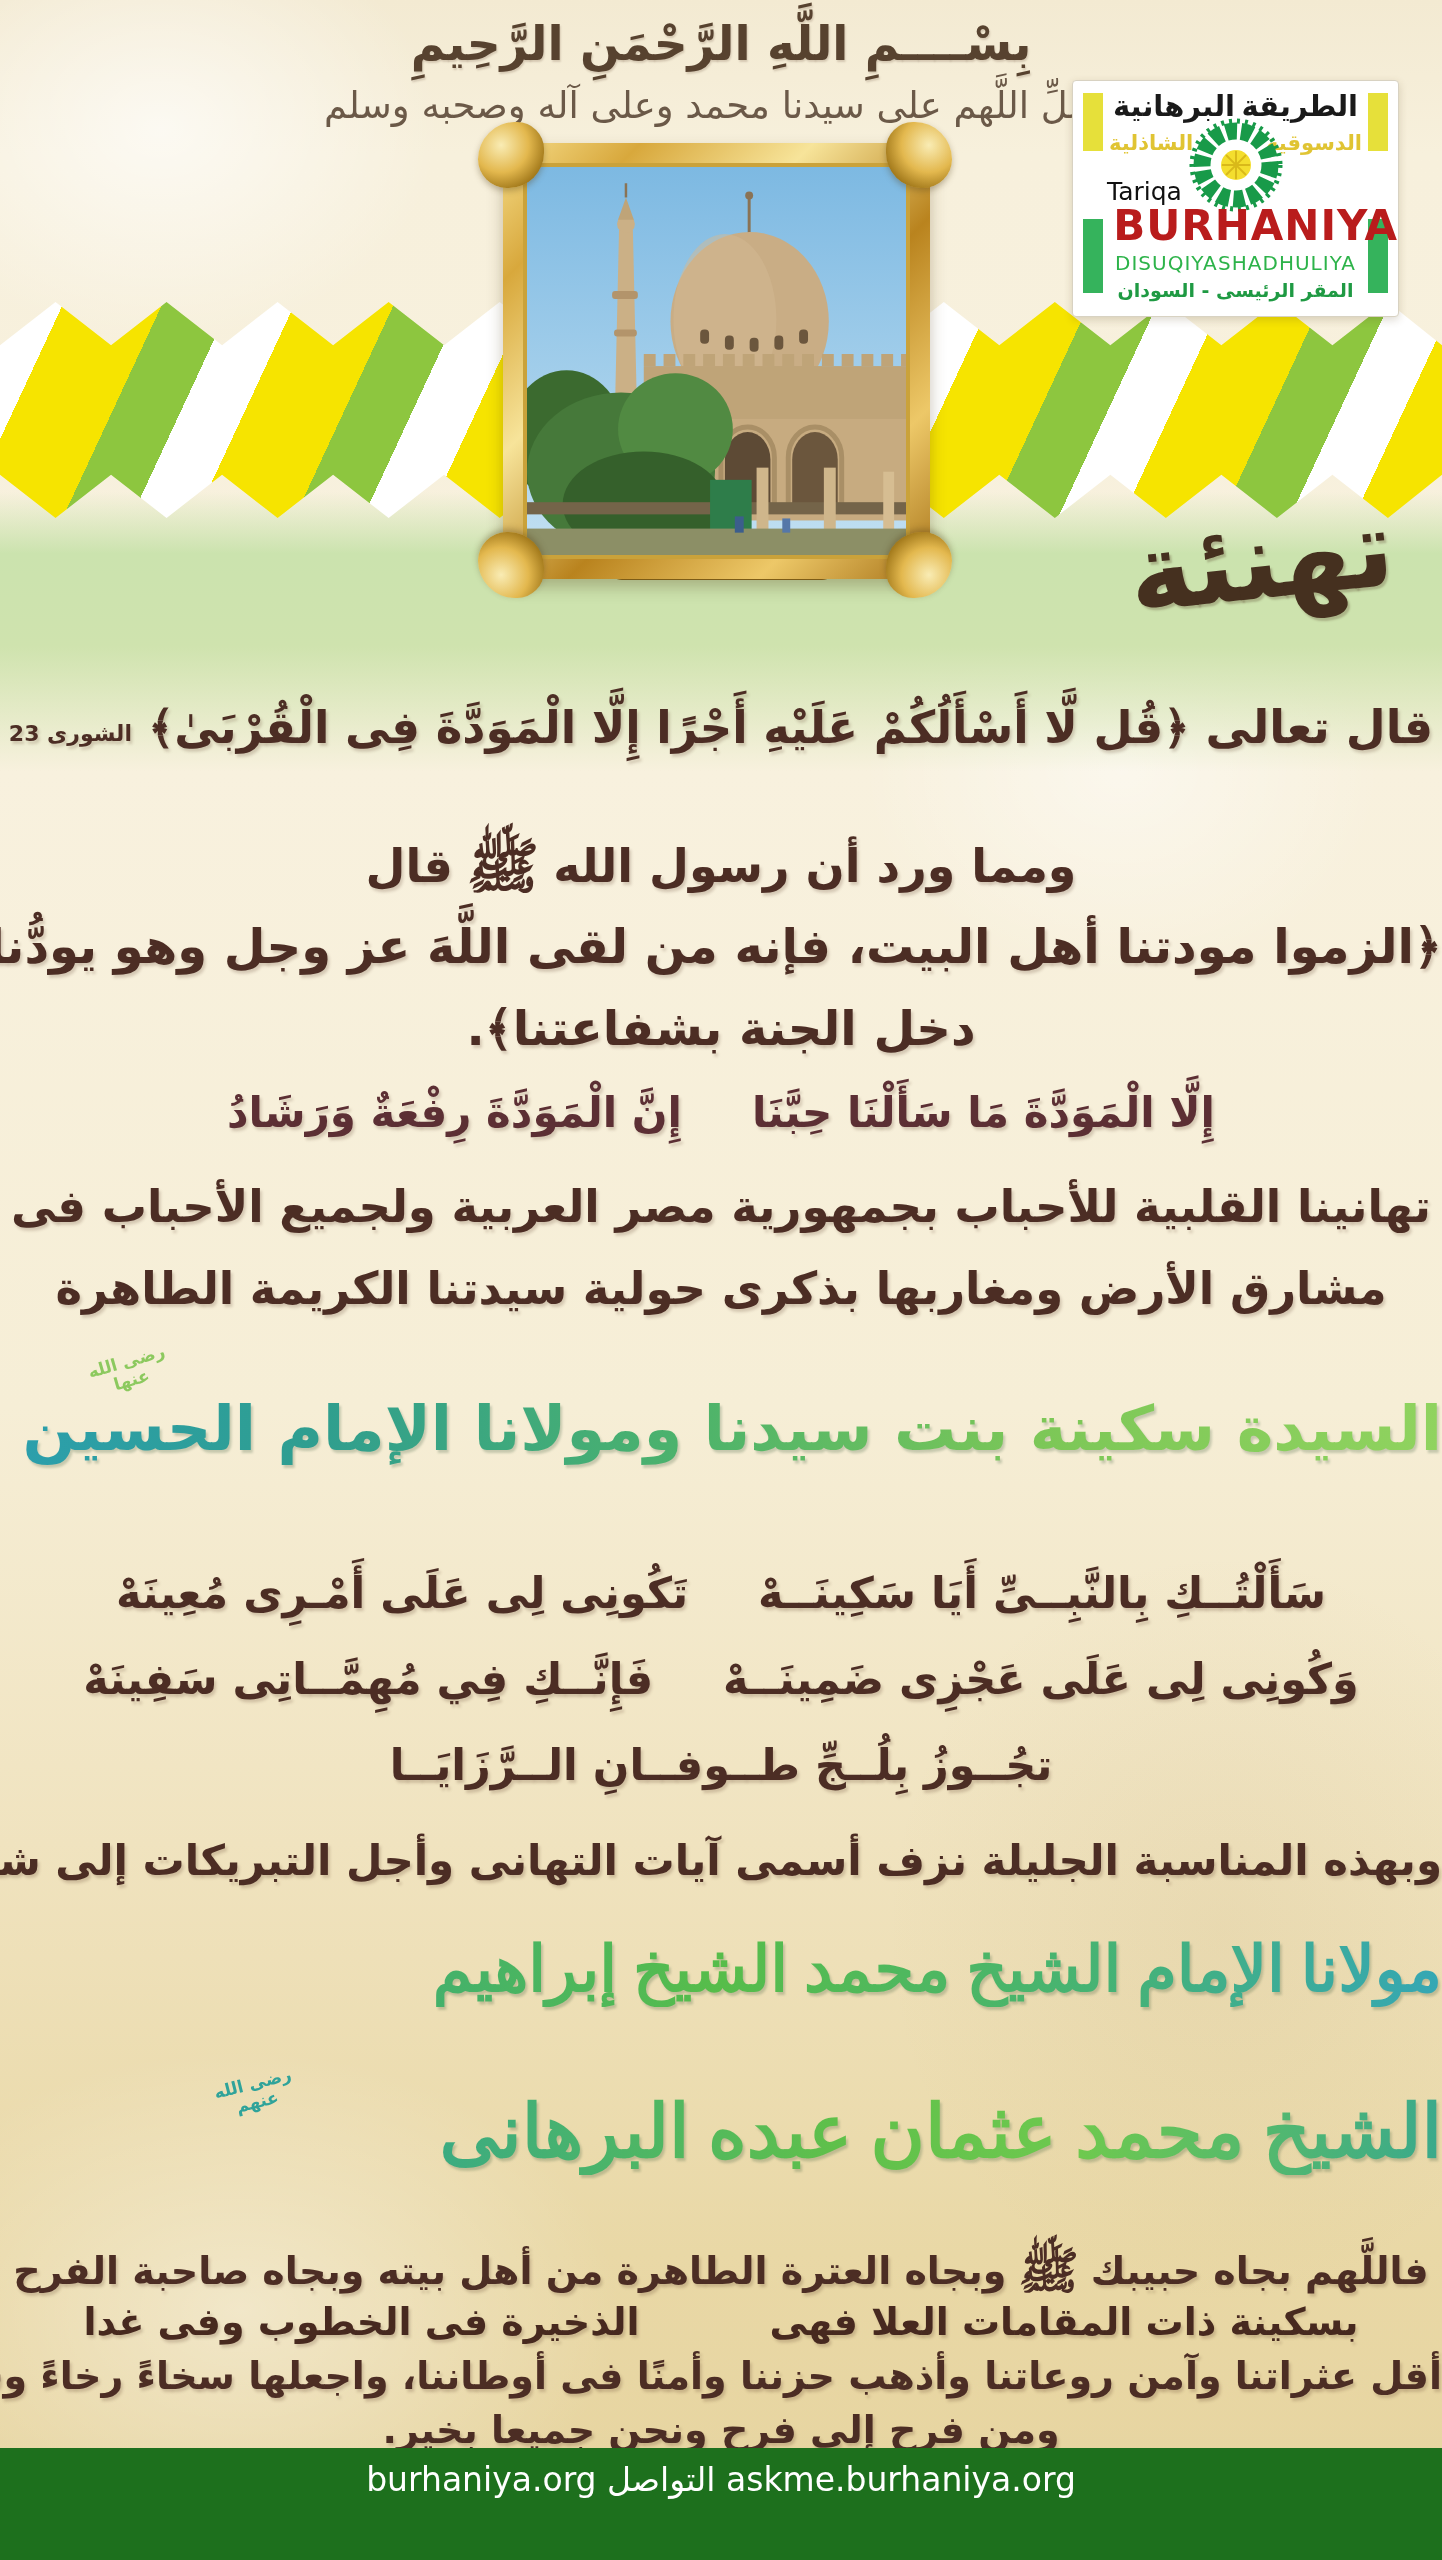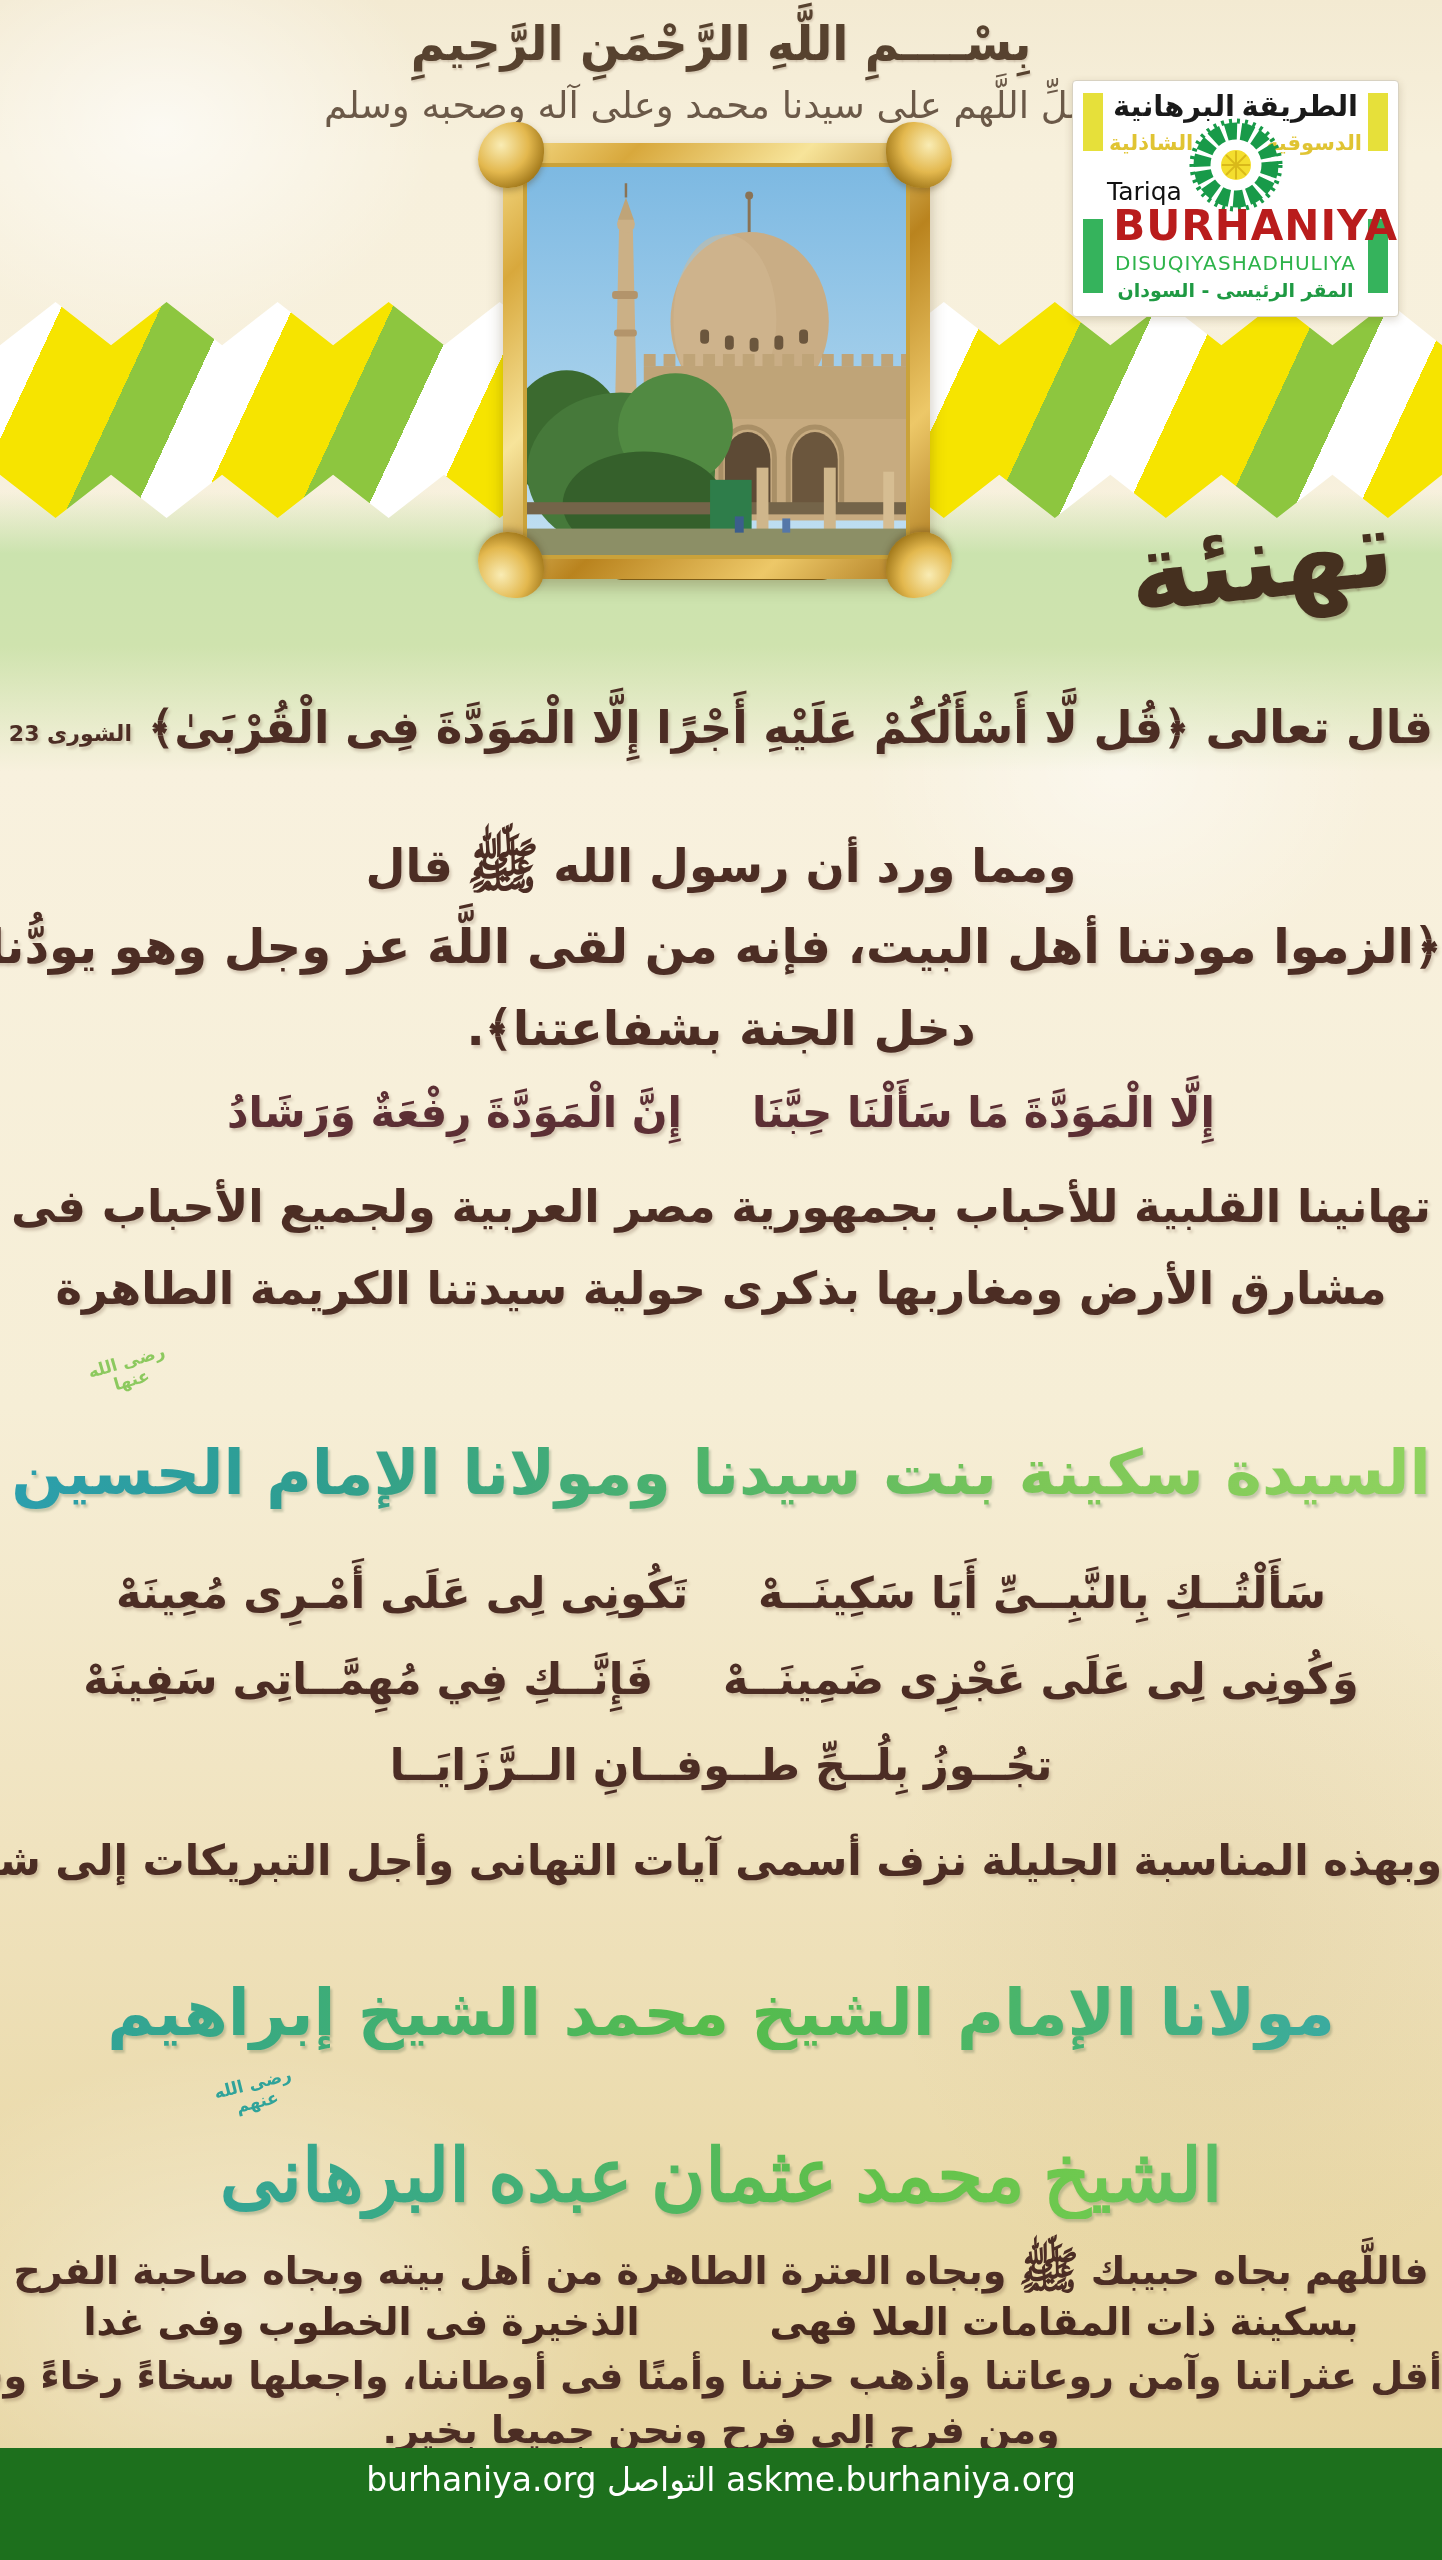--- a/index.html
+++ b/index.html
@@ -86,27 +86,27 @@
   .verse-ref{font-size:22px; padding-bottom:8px;}
   .hadith-intro{top:836px; display:flex; justify-content:center; align-items:center; gap:14px; left:0; right:0; font-size:46px;}
   .salawat-sym{font-size:60px; line-height:1; text-shadow:none;}
   .hadith-l1{top:918px; font-size:48px;}
   .hadith-l2{top:1000px; font-size:48px;}
   .poem{display:flex; justify-content:center; gap:70px; left:0; right:0; white-space:nowrap;}
   .poem1{top:1088px; font-size:42px; color:#5c2f34;}
   .congrats1{top:1180px; font-size:45px;}
   .congrats2{top:1262px; font-size:45px;}
 
-  .grad-title{left:0; right:0; text-align:center; white-space:nowrap; font-weight:bold;
+  .grad-title{left:0; right:0; text-align:right; white-space:nowrap; font-weight:bold;
     -webkit-background-clip:text; background-clip:text; color:transparent; -webkit-text-fill-color:transparent;
-    filter:drop-shadow(2px 3px 1px rgba(60,90,60,.25));margin-top:44px;}
+    filter:drop-shadow(2px 3px 1px rgba(60,90,60,.25));}
   .sayyida{top:1392px; font-size:62px;
     background-image:linear-gradient(90deg,#2b9fae 0%,#2f9e8f 22%,#4db36b 48%,#7cc757 72%,#90d35f 100%);}
   .sheikh1{top:1932px; font-size:64px;
-    background-image:linear-gradient(90deg,#2b9fa5 0%,#3fae74 25%,#57bd4a 50%,#45b277 78%,#35a7b5 100%);}
+    background-image:linear-gradient(90deg,#2b9fa5 0%,#3fae74 25%,#57bd4a 50%,#45b277 78%,#35a7b5 100%);font-family:Liberation Serif, serif;}
   .sheikh2{top:2088px; font-size:74px;
     background-image:linear-gradient(90deg,#2d9fa8 0%,#3bab82 30%,#5fc04a 58%,#6ec94f 75%,#3aa98c 100%);font-family:Liberation Serif, serif;}
   .ornament{z-index:4; font-size:17px; font-weight:bold; text-align:center; line-height:1.1; white-space:normal;}
   .orn-sayyida{left:74px; top:1352px; width:110px; color:#8cc95e; transform:rotate(-16deg);}
   .orn-sheikh{left:200px; top:2074px; width:110px; color:#2fa39a; transform:rotate(-14deg);}
 
   .sakina1{top:1568px; font-size:43px;}
   .sakina2{top:1654px; font-size:43px;}
   .sakina3{top:1740px; font-size:43px;}
   .occasion{top:1836px; font-size:42px;}

